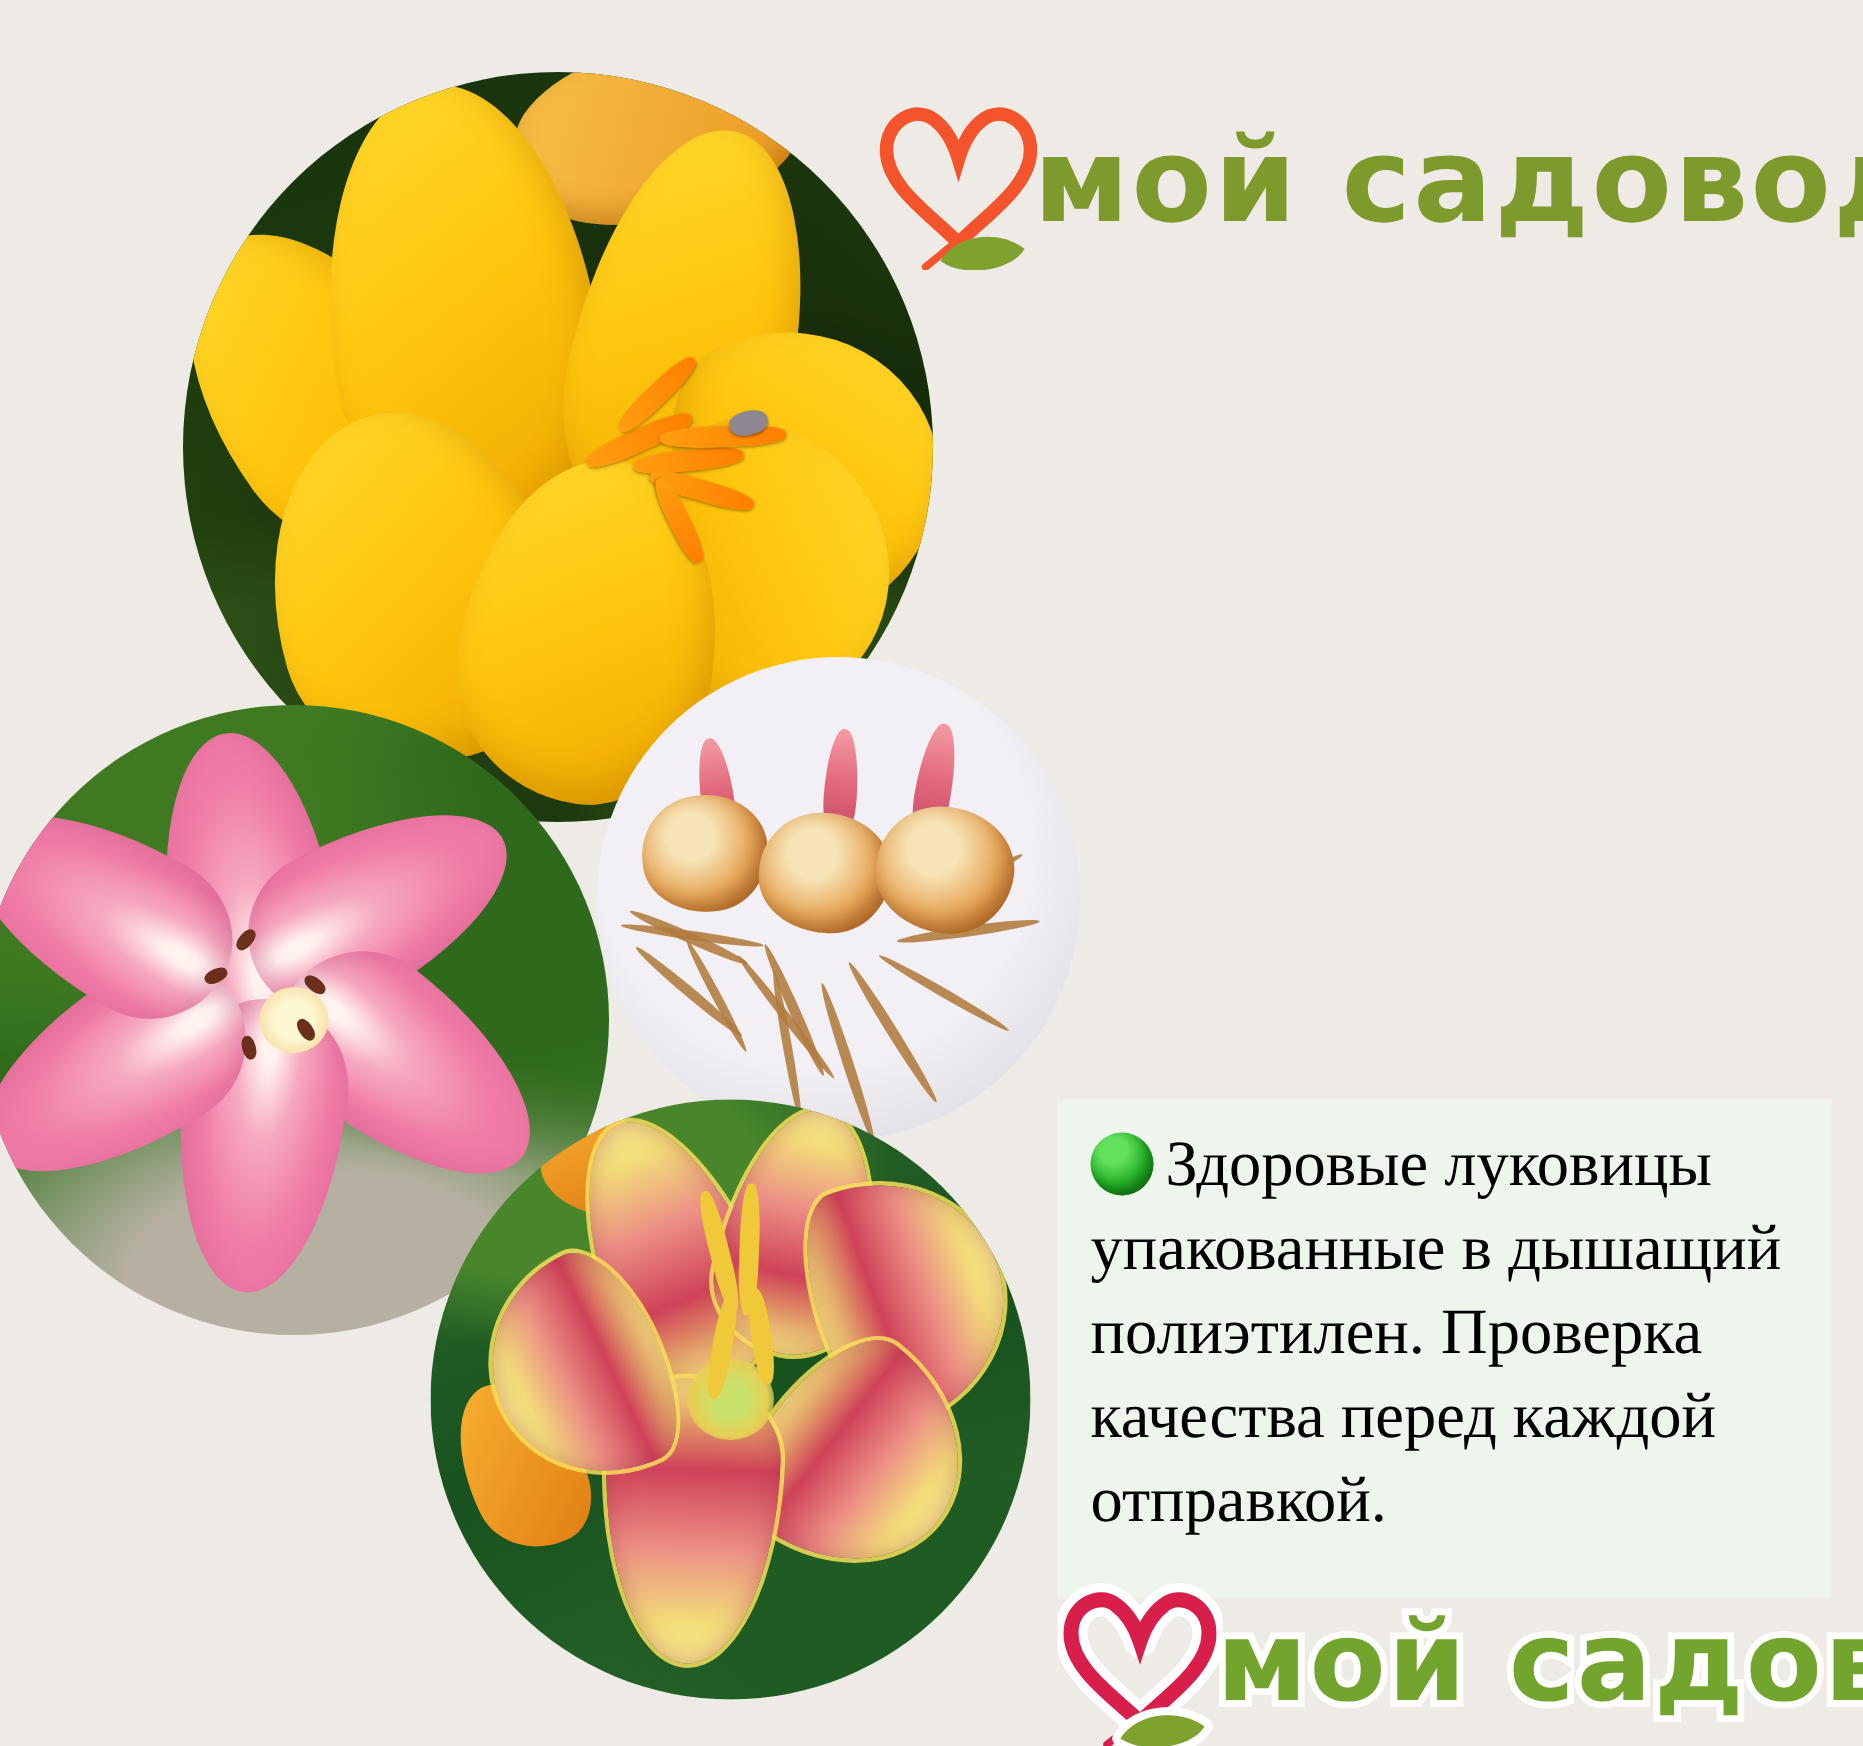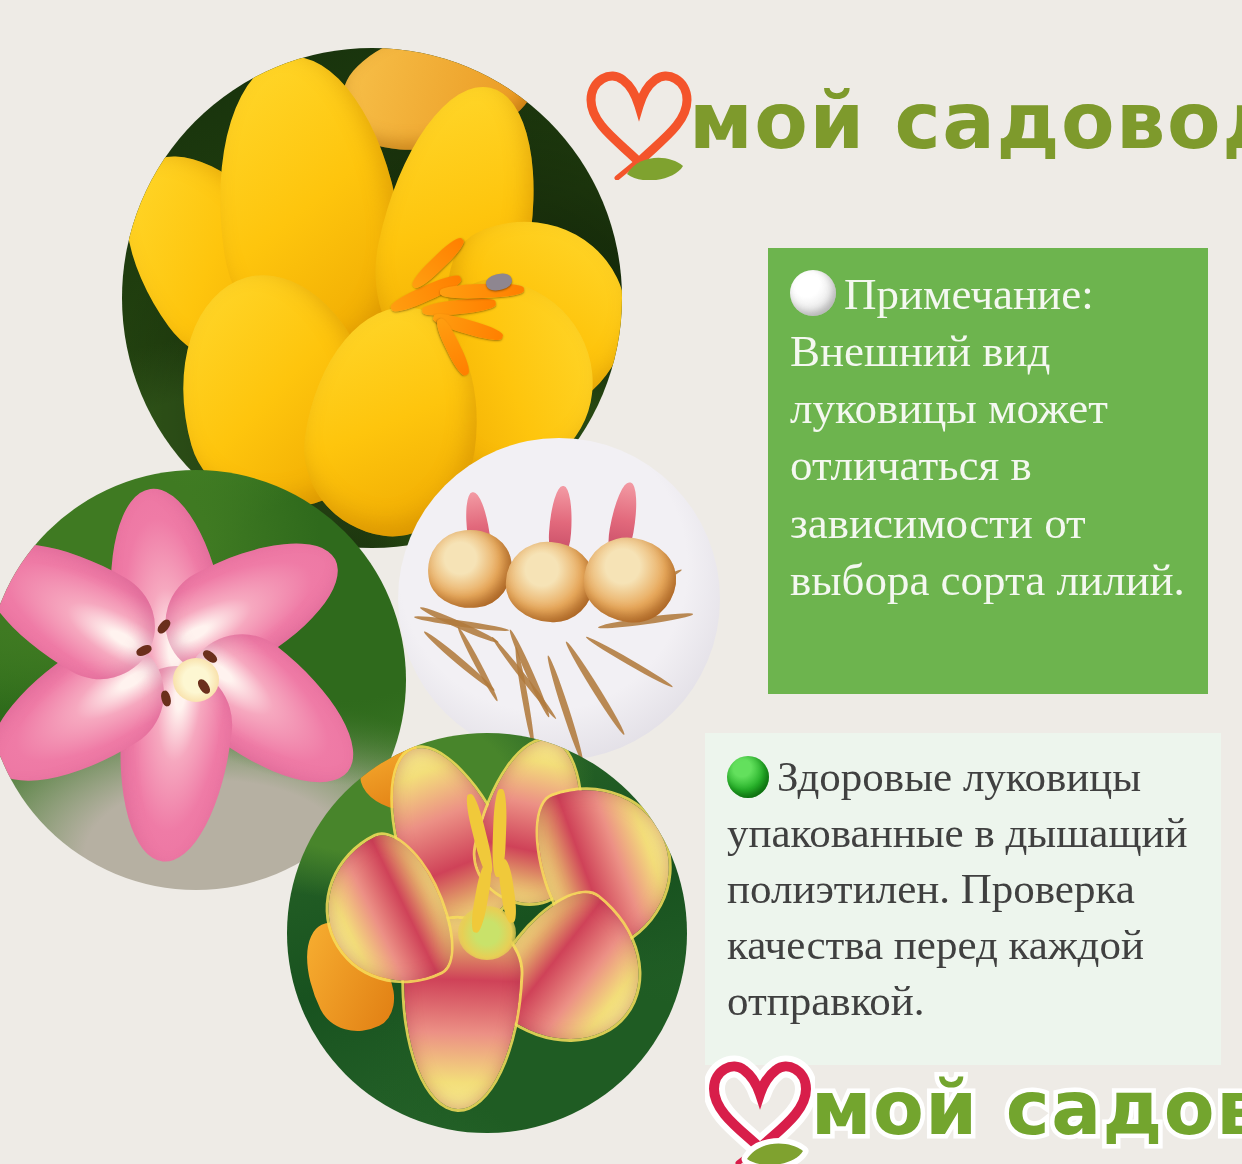--- a/index.html
+++ b/index.html
@@ -92,21 +92,21 @@
 
   
   #note-green{
     position:absolute;left:768px;top:248px;width:440px;height:446px;
     background:#6DB44E;color:#F4F8F0;
     font-size:45px;line-height:1.27;
     padding:18px 16px 0 22px;box-sizing:border-box;
   }
   #note-mint{
     position:absolute;left:705px;top:733px;width:516px;height:332px;
-    background:#EDF5ED;color:#404040;
+    background:#EDF5ED;color:#000000;
     font-size:43px;line-height:1.30;
     padding:16px 10px 0 22px;box-sizing:border-box;
   }
   .note-text{margin:0;}
   .bullet{display:inline-block;vertical-align:-7px;margin-right:8px;border-radius:50%;}
   .bullet-white{width:46px;height:46px;
     background:radial-gradient(circle at 36% 30%, #ffffff 0 30%, #eeeeee 58%, #c9c9c9 100%);
     box-shadow:inset -3px -4px 7px rgba(150,150,150,.55);}
   .bullet-green{width:42px;height:42px;
     background:radial-gradient(circle at 36% 28%, #63e05d 0 22%, #27b22a 55%, #0d7a12 100%);
@@ -194,23 +194,20 @@
       <svg viewBox="0 0 112 118" width="112" height="118" aria-hidden="true">
         <path d="M56 100 C 36 80, 8 62, 8 38 C 8 18, 28 8, 40 18 C 48 24, 53 34, 56 44
                  C 59 34, 64 24, 72 18 C 84 8, 104 18, 104 38 C 104 62, 76 80, 56 100 Z" fill="none" stroke="#F4542B" stroke-width="9" stroke-linecap="round"></path>
         <path d="M56 98 L 34 116" stroke="#F4542B" stroke-width="5" stroke-linecap="round" fill="none"></path>
         <path d="M44 112 C 56 92, 86 92, 100 104 C 92 118, 60 124, 44 112 Z" fill="#7FA22F"></path>
       </svg>
     </span>
     <span class="logo-word">мой садовод</span>
   </div>
 
-  <div id="note-green">
-    <span class="bullet bullet-white"></span><span class="note-text">Примечание: Внешний вид луковицы может отличаться в зависимости от выбора сорта лилий.</span>
-  </div>
 
   <div id="note-mint">
     <span class="bullet bullet-green"></span><span class="note-text">Здоровые луковицы упакованные в дышащий полиэтилен. Проверка качества перед каждой отправкой.</span>
   </div>
 
   <div class="logo" id="logo-bottom">
     <span class="logo-mark">
       <svg viewBox="0 0 110 112" width="110" height="112" aria-hidden="true">
         <path d="M55 96 C 36 78, 9 60, 9 37 C 9 18, 28 9, 39 18 C 47 24, 52 33, 55 42
                  C 58 33, 63 24, 71 18 C 82 9, 101 18, 101 37 C 101 60, 74 78, 55 96 Z" fill="none" stroke="#FFFFFF" stroke-width="22" stroke-linejoin="round" stroke-linecap="round"></path>

